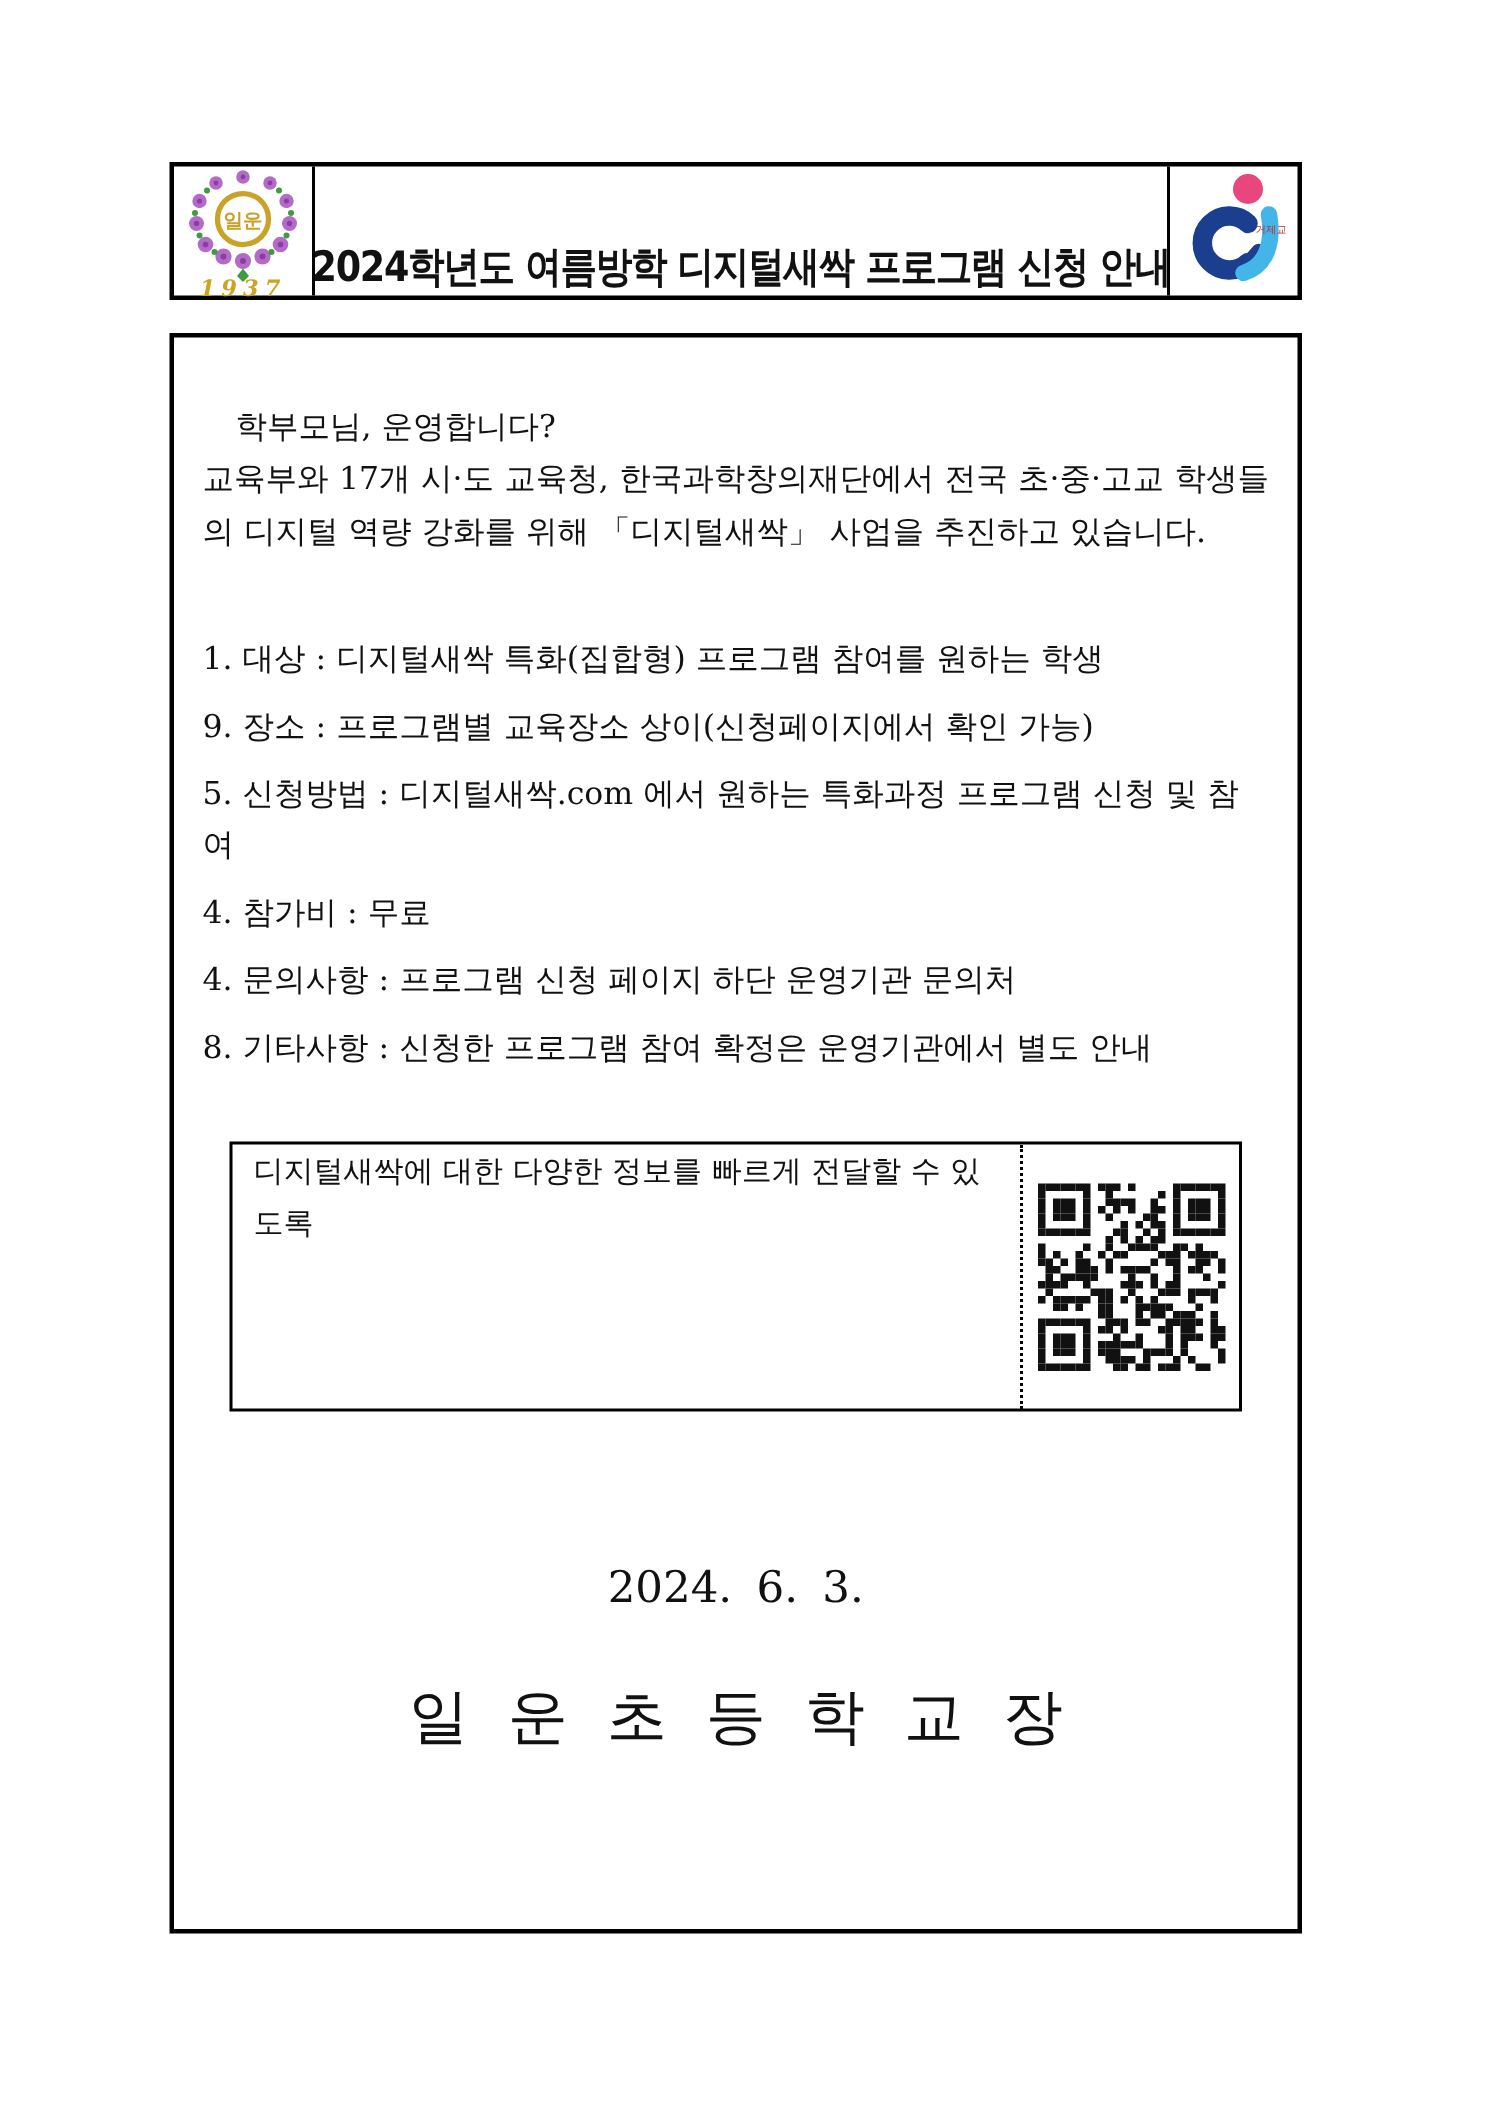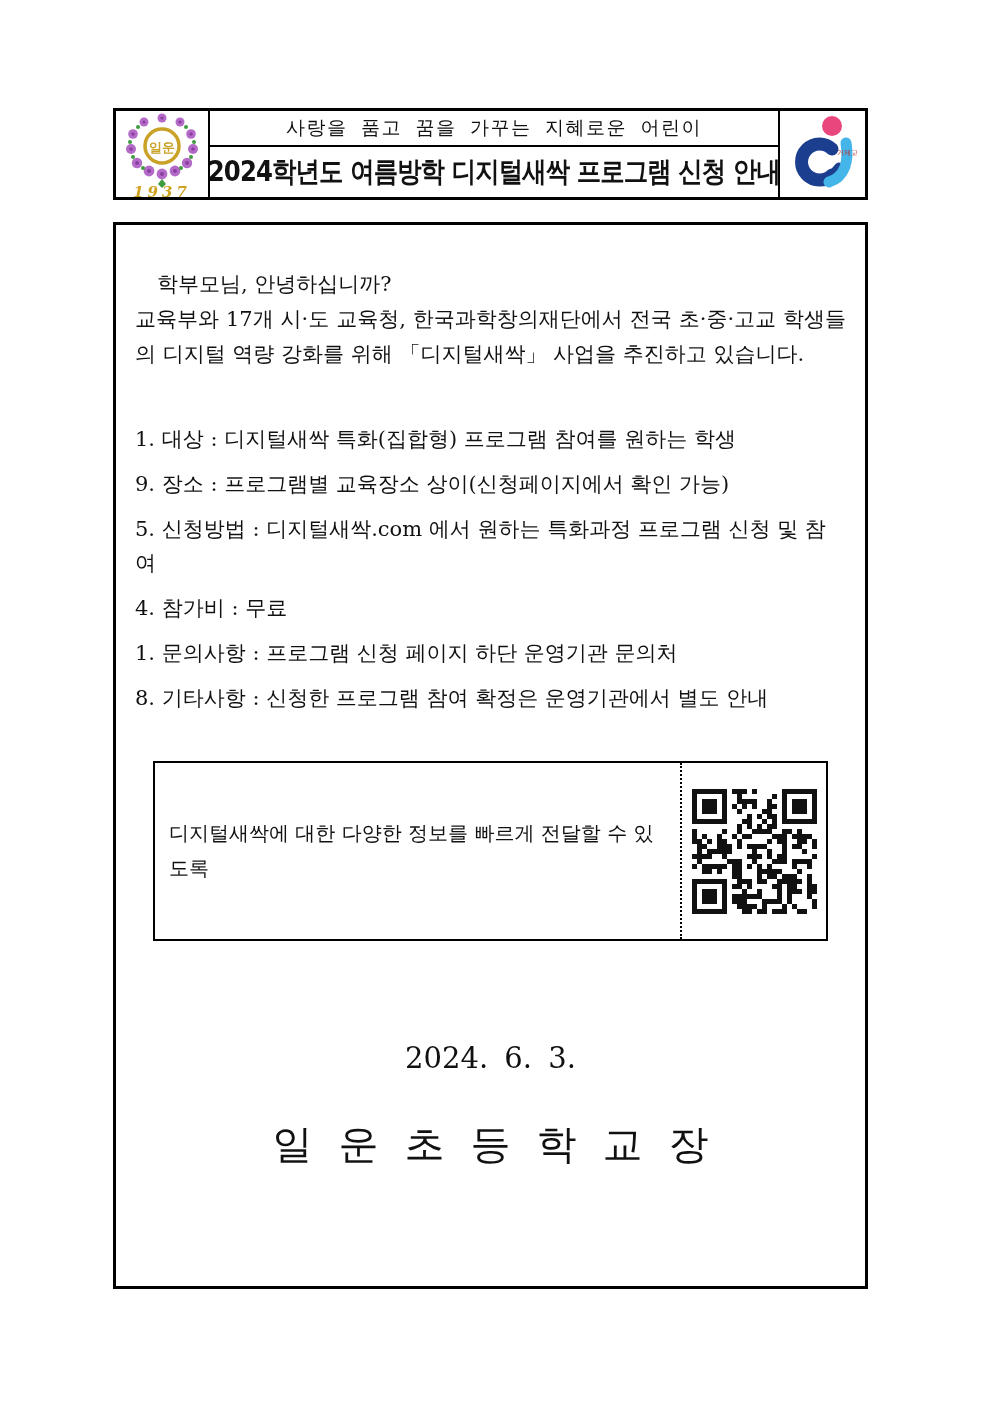--- a/index.html
+++ b/index.html
@@ -18,21 +18,21 @@
   .emblem-cell{
     width:94px;border-right:2px solid #000;box-sizing:border-box;
     display:flex;align-items:center;justify-content:center;
   }
   .mid-cell{flex:1;display:flex;flex-direction:column;min-width:0;}
   .slogan-row{
     height:36px;border-bottom:2px solid #000;box-sizing:border-box;
     display:flex;align-items:center;justify-content:center;
     font-size:19px;letter-spacing:1.5px;word-spacing:6px;white-space:nowrap;
   }
-  .title-row{flex:1;display:flex;align-items:center;justify-content:center;overflow:hidden;}
+  .title-row{flex:1;display:flex;align-items:flex-end;justify-content:center;overflow:hidden;}
   .title-row span{
     font-family:"DejaVu Sans","Liberation Sans",sans-serif;
     font-weight:800;font-size:28px;letter-spacing:-1px;white-space:nowrap;
     display:inline-block;transform:scaleX(.87);transform-origin:center;
   }
   .logo-cell{
     width:87px;border-left:2px solid #000;box-sizing:border-box;
     display:flex;align-items:center;justify-content:center;
   }
 
@@ -47,21 +47,21 @@
   .para.second{text-indent:8px;}
 
   .program-list{margin-top:50px;}
   .program-list .list-item{font-size:21px;line-height:34px;margin-bottom:11px;}
 
   .kakao-box{
     margin-left:18px;margin-top:46px;width:675px;height:180px;
     border:2px solid #000;box-sizing:border-box;display:flex;background:#fff;
   }
   .kakao-text{
-    flex:1;display:flex;flex-direction:column;justify-content:center;
+    flex:1;display:flex;flex-direction:row;justify-content:center;
     padding:0 8px 0 14px;font-size:20px;line-height:35px;min-width:0;
   }
   .kakao-text .line3{text-indent:9px;}
   .qr-zone{
     width:146px;border-left:2px dotted #000;box-sizing:border-box;
     display:flex;align-items:center;justify-content:center;
   }
   .qr{position:relative;width:125px;height:125px;background:#fff;}
   .qr i{position:absolute;width:5px;height:5px;background:#111;}
 
@@ -114,46 +114,45 @@
           <circle cx="21" cy="59" r="2" fill="#3f9b3f"></circle>
             <circle cx="59" cy="59" r="2" fill="#3f9b3f"></circle>
           <path d="M40 70 l-4 5 4 4 4 -4 z" fill="#3f9b3f"></path>
         </g>
         <circle cx="40" cy="37" r="17" fill="none" stroke="#c9a227" stroke-width="3.5"></circle>
         <text x="40" y="42.5" text-anchor="middle" font-size="13" font-weight="bold" fill="#c9a227" font-family="'DejaVu Sans',sans-serif">일운</text>
         <text x="40" y="88" text-anchor="middle" font-size="15" font-style="italic" font-weight="bold" fill="#cfa322" letter-spacing="4" font-family="'DejaVu Serif',serif">1937</text>
       </svg>
     </div>
     <div class="mid-cell">
-      <div class="slogan-row">사랑을 품고 꿈을 가꾸는 지혜로운 어린이</div>
       <div class="title-row">
         <span>2024학년도 여름방학 디지털새싹 프로그램 신청 안내</span>
       </div>
     </div>
     <div class="logo-cell">
       <svg width="68" height="82" viewBox="0 0 68 82">
         <circle cx="43" cy="13" r="10" fill="#e8467c"></circle>
         <path d="M 43 36 A 18 18 0 1 0 43 62" fill="none" stroke="#1c3e8e" stroke-width="13" stroke-linecap="round"></path>
         <path d="M 43 62 L 50 54" stroke="#1c3e8e" stroke-width="9" stroke-linecap="round"></path>
         <path d="M 57 30 C 60 48 56 64 40 69" fill="none" stroke="#43b5e9" stroke-width="11" stroke-linecap="round"></path>
         <text x="48" y="42" font-size="7" fill="#c03030" font-family="'DejaVu Sans',sans-serif">거제교육</text>
       </svg>
     </div>
   </div>
 
   <div class="main-box">
-    <div class="greeting">학부모님, 안녕하십니까?</div>
+    <div class="greeting">학부모님, 운영합니다?</div>
     <p class="para">교육부와 17개 시·도 교육청, 한국과학창의재단에서 전국 초·중·고교 학생들의 디지털 역량 강화를 위해 「디지털새싹」 사업을 추진하고 있습니다.</p>
 
     <div class="program-list">
       <div class="list-item">1. 대상 : 디지털새싹 특화(집합형) 프로그램 참여를 원하는 학생</div>
       <div class="list-item">9. 장소 : 프로그램별 교육장소 상이(신청페이지에서 확인 가능)</div>
       <div class="list-item">5. 신청방법 : 디지털새싹.com 에서 원하는 특화과정 프로그램 신청 및 참여</div>
       <div class="list-item">4. 참가비 : 무료</div>
-      <div class="list-item">1. 문의사항 : 프로그램 신청 페이지 하단 운영기관 문의처</div>
+      <div class="list-item">4. 문의사항 : 프로그램 신청 페이지 하단 운영기관 문의처</div>
       <div class="list-item">8. 기타사항 : 신청한 프로그램 참여 확정은 운영기관에서 별도 안내</div>
     </div>
 
     <div class="kakao-box">
       <div class="kakao-text">
         <div class="line1">디지털새싹에 대한 다양한 정보를 빠르게 전달할 수 있도록</div>
       </div>
       <div class="qr-zone">
         <div class="qr">
             <i style="left:0px;top:0px"></i>

